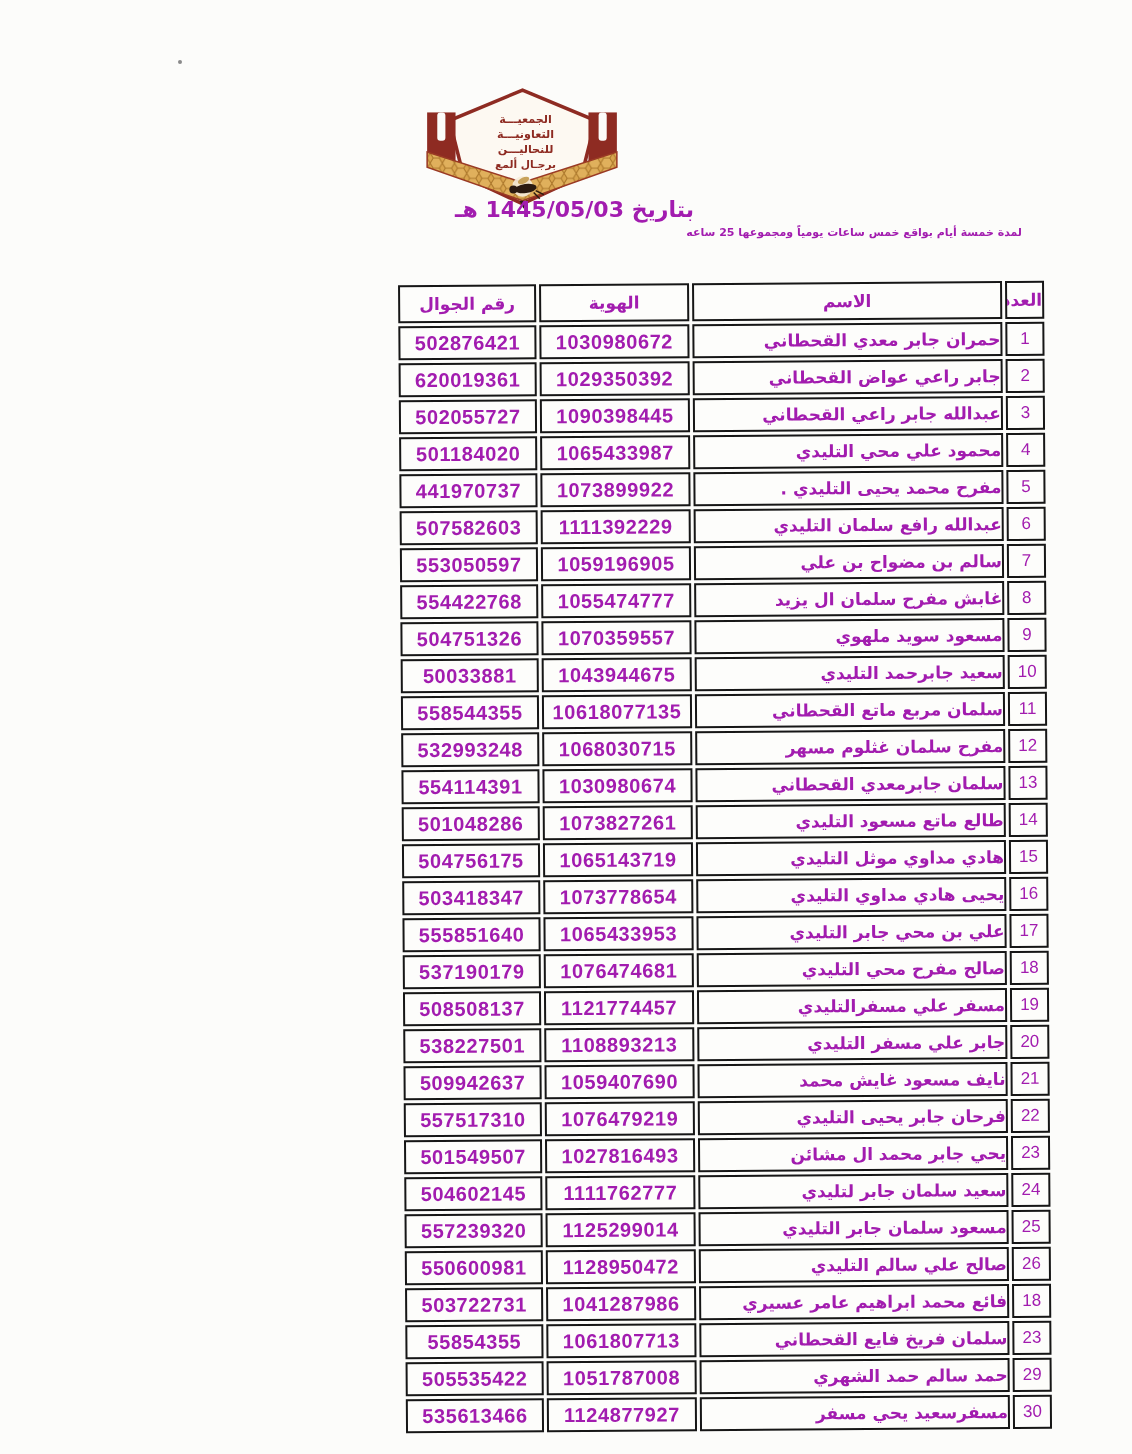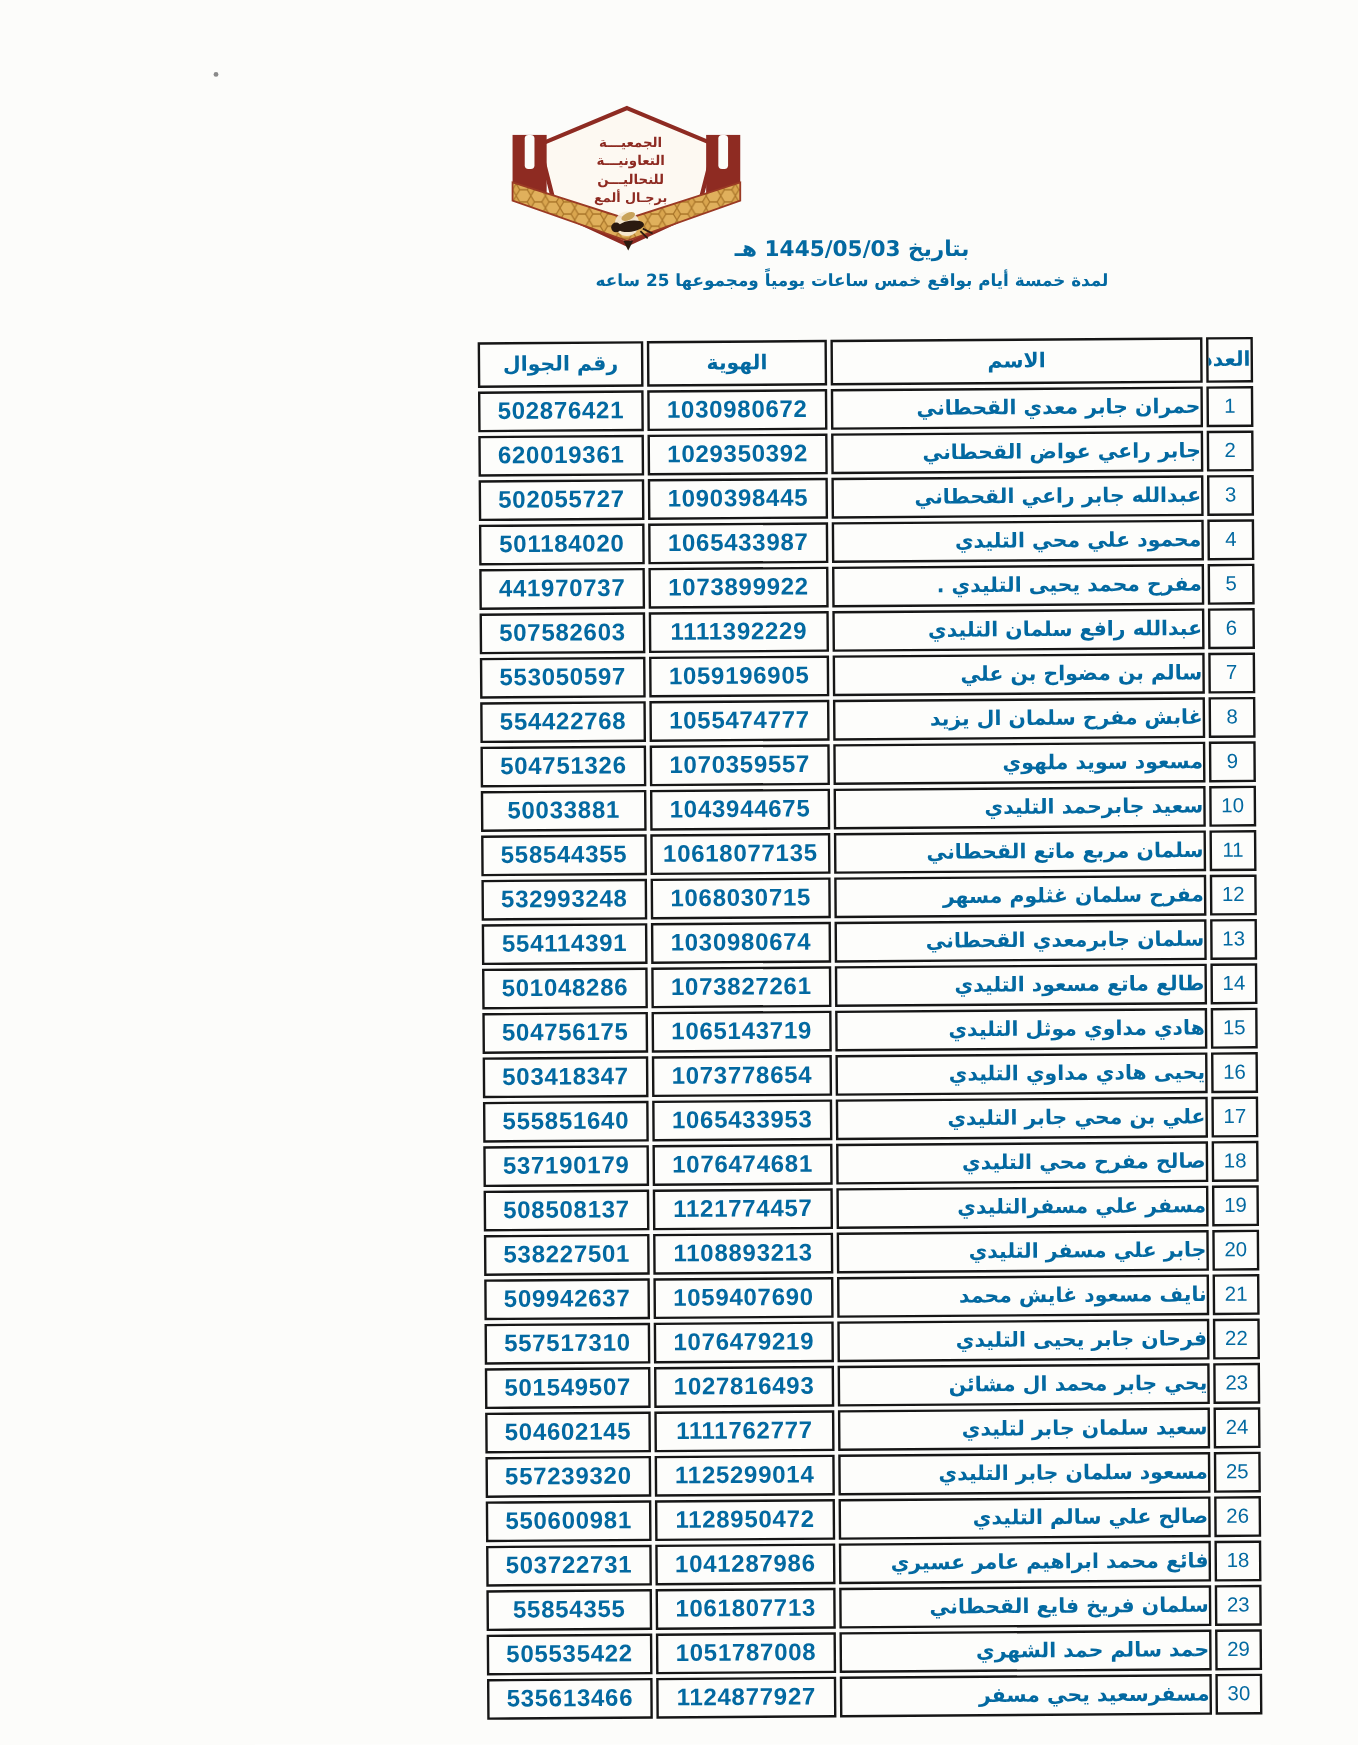--- a/index.html
+++ b/index.html
@@ -1,45 +1,45 @@
 <!DOCTYPE html>
 <html lang="ar"><head>
 <meta charset="utf-8">
 <style>
   html,body{margin:0;padding:0;background:#ffffff;}
   .page{
     position:relative;
     width:1132px;height:1454px;
     background:#fcfcfa;
     font-family:"DejaVu Sans",sans-serif;
-    color:#0369a1;
+    color:#a21caf;
     overflow:hidden;
   }
   .speckle{
     position:absolute;left:178px;top:60px;width:4px;height:4px;
     background:#8a8a8a;border-radius:50%;
   }
   
   .logo{position:absolute;left:418px;top:86px;width:208px;height:132px;}
   .logo svg{width:100%;height:100%;display:block;}
   
   .title{
     position:absolute;left:555px;top:126px;width:310px;
     text-align:center;direction:rtl;
     font-size:19px;font-weight:bold;letter-spacing:.2px;
   }
   .date-line{
     position:absolute;left:455px;top:197px;width:510px;
-    text-align:center;direction:rtl;
-    font-size:18px;font-weight:bold;
+    text-align:left;direction:rtl;
+    font-size:22px;font-weight:bold;
   }
   .duration-line{
     position:absolute;left:398px;top:226px;width:624px;
-    text-align:center;direction:rtl;
-    font-size:14px;font-weight:bold;
+    direction:rtl;
+    font-size:11px;font-weight:bold;
   }
   
   table.roster{
     position:absolute;left:395px;top:280px;width:652px;
     direction:rtl;
     border-collapse:separate;border-spacing:3px;
     table-layout:fixed;
     transform:rotate(-0.4deg);
     transform-origin:50% 0;
   }

